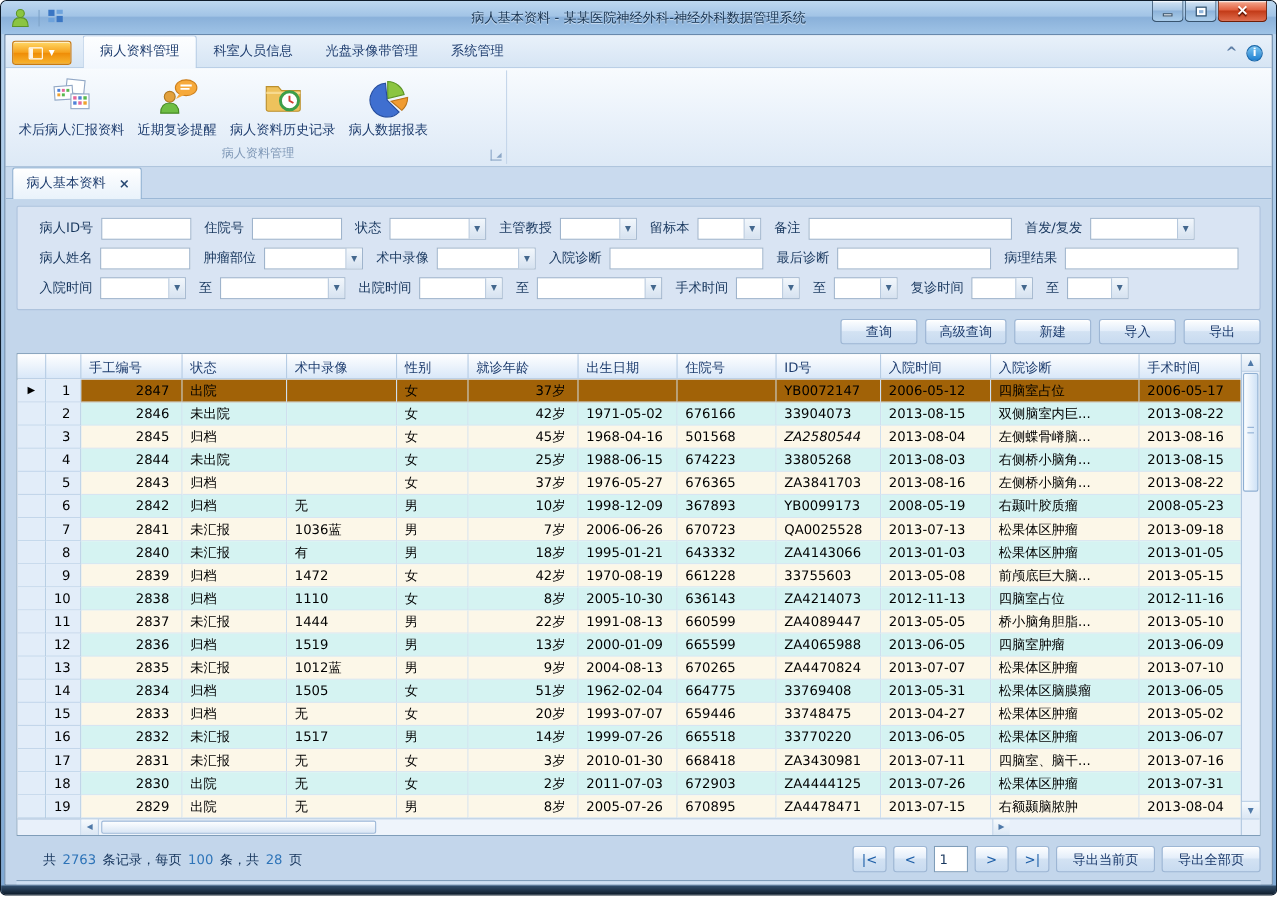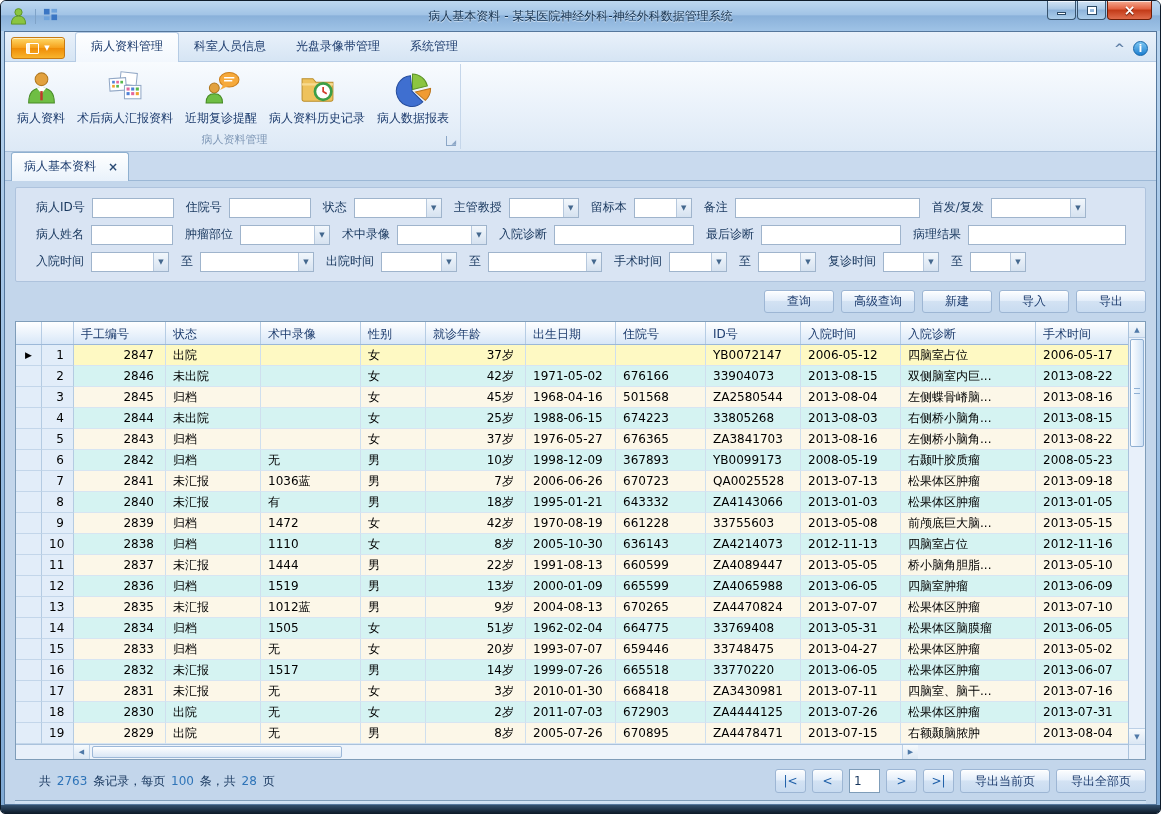--- a/index.html
+++ b/index.html
@@ -100,21 +100,21 @@
   .g-rows { flex:0 0 399px; overflow:hidden; background:#fff; }
   .grow { display:flex; height:21px; line-height:20px; }
   .grow .c { border-right:1px solid #cfdfee; border-bottom:1px solid #d7e5f2; padding:0 5px 0 7px;
     white-space:nowrap; overflow:hidden; color:#000; }
   .ind-c,.num-c { background:#e2edf9 !important; border-right:1px solid #b4cbe2 !important;
     border-bottom:1px solid #c3d6ea !important; }
   .num-c { color:#1d3c6e; text-align:right; padding-right:9px !important; }
   .ind-c { text-align:center; font-size:9px; color:#1a1a1a; padding:0 !important; }
   .cream .c { background:#fcf7e8; }
   .cyan .c { background:#d5f3f2; }
-  .sel .c { background:#fef9c3; }
+  .sel .c { background:#a16207; }
   .c.r { text-align:right; padding-right:11px !important; }
   .g-hscroll { height:15px; flex:0 0 15px; border-top:1px solid #aac2dc; background:#e8f0fa; display:flex; }
   .hs-spacer { width:58px; border-right:1px solid #c2d4e8; }
   .hs-btn { width:16px; display:flex; align-items:center; justify-content:center; font-size:7px; color:#4f79a8;
     background:linear-gradient(#f6fafd,#dbe7f4); border-right:1px solid #bcd0e6; }
   .hs-btn.rt { border-left:1px solid #bcd0e6; border-right:none; }
   .hs-track { position:relative; width:812px; background:#eef4fb; }
   .hs-thumb { position:absolute; left:2px; top:1px; height:12px; width:250px;
     background:linear-gradient(#fdfeff,#d9e6f5); border:1px solid #9db8d8; border-radius:2px; }
   .hs-fill { flex:1; background:#e8f0fa; }
@@ -201,29 +201,20 @@
         </div>
       <div class="ribbon-right">
         <span class="collapse-ic">^</span>
         <span class="info-ic">i</span>
       </div>
     </div>
 
     <div class="ribbon-body">
       <div class="rgroup">
         <div class="rb-buttons" id="ribbonButtons">
-            <div class="rbtn">
-              <span class="ricon"><svg viewBox="0 0 36 36">
-                  <circle cx="18" cy="9" r="6.2" fill="#e2a13e" stroke="#b07820"></circle>
-                  <path d="M5.5 32 Q5.5 17.5 18 17.5 Q30.5 17.5 30.5 32 Z" fill="#6fbe44" stroke="#468a24"></path>
-                  <path d="M13.5 17.8 L18 23 L22.5 17.8 L18 16 Z" fill="#fff"></path>
-                  <rect x="16.8" y="20.5" width="2.4" height="9" fill="#c0392b"></rect>
-                </svg></span>
-              <span class="rlabel">病人资料</span>
-            </div>
             <div class="rbtn">
               <span class="ricon"><svg viewBox="0 0 36 36">
                   <g stroke="#92a8c6" stroke-width="1">
                     <rect x="13" y="2.5" width="16" height="12" fill="#fff" transform="rotate(6 21 8)"></rect>
                     <rect x="2.5" y="8" width="16" height="12" fill="#fff" transform="rotate(-4 10 14)"></rect>
                     <rect x="17" y="15" width="16" height="13" fill="#fff"></rect>
                   </g>
                   <rect x="19" y="17" width="3" height="3" fill="#e4679d"></rect>
                   <rect x="23.5" y="17" width="3" height="3" fill="#4f81d7"></rect>
                   <rect x="28" y="17" width="3" height="3" fill="#57b84f"></rect>
@@ -422,21 +413,21 @@
               <div class="grow cream">
                 <div class="c ind-c" style="flex: 0 0 26px; width: 26px;"></div>
                 <div class="c num-c" style="flex: 0 0 32px; width: 32px;">3</div>
                 <div class="c r" style="flex: 0 0 92px; width: 92px;">2845</div>
                 <div class="c" style="flex: 0 0 95px; width: 95px;">归档</div>
                 <div class="c" style="flex: 0 0 100px; width: 100px;"></div>
                 <div class="c" style="flex: 0 0 65px; width: 65px;">女</div>
                 <div class="c r" style="flex: 0 0 100px; width: 100px;">45岁</div>
                 <div class="c" style="flex: 0 0 90px; width: 90px;">1968-04-16</div>
                 <div class="c" style="flex: 0 0 90px; width: 90px;">501568</div>
-                <div class="c" style="flex: 0 0 95px; width: 95px;">ZA2580544</div>
+                <div class="c" style="flex: 0 0 95px; width: 95px; font-style: italic;">ZA2580544</div>
                 <div class="c" style="flex: 0 0 100px; width: 100px;">2013-08-04</div>
                 <div class="c" style="flex: 0 0 135px; width: 135px;">左侧蝶骨嵴脑...</div>
                 <div class="c" style="flex: 1 1 0%; border-right: none;">2013-08-16</div>
               </div>
               <div class="grow cyan">
                 <div class="c ind-c" style="flex: 0 0 26px; width: 26px;"></div>
                 <div class="c num-c" style="flex: 0 0 32px; width: 32px;">4</div>
                 <div class="c r" style="flex: 0 0 92px; width: 92px;">2844</div>
                 <div class="c" style="flex: 0 0 95px; width: 95px;">未出院</div>
                 <div class="c" style="flex: 0 0 100px; width: 100px;"></div>

